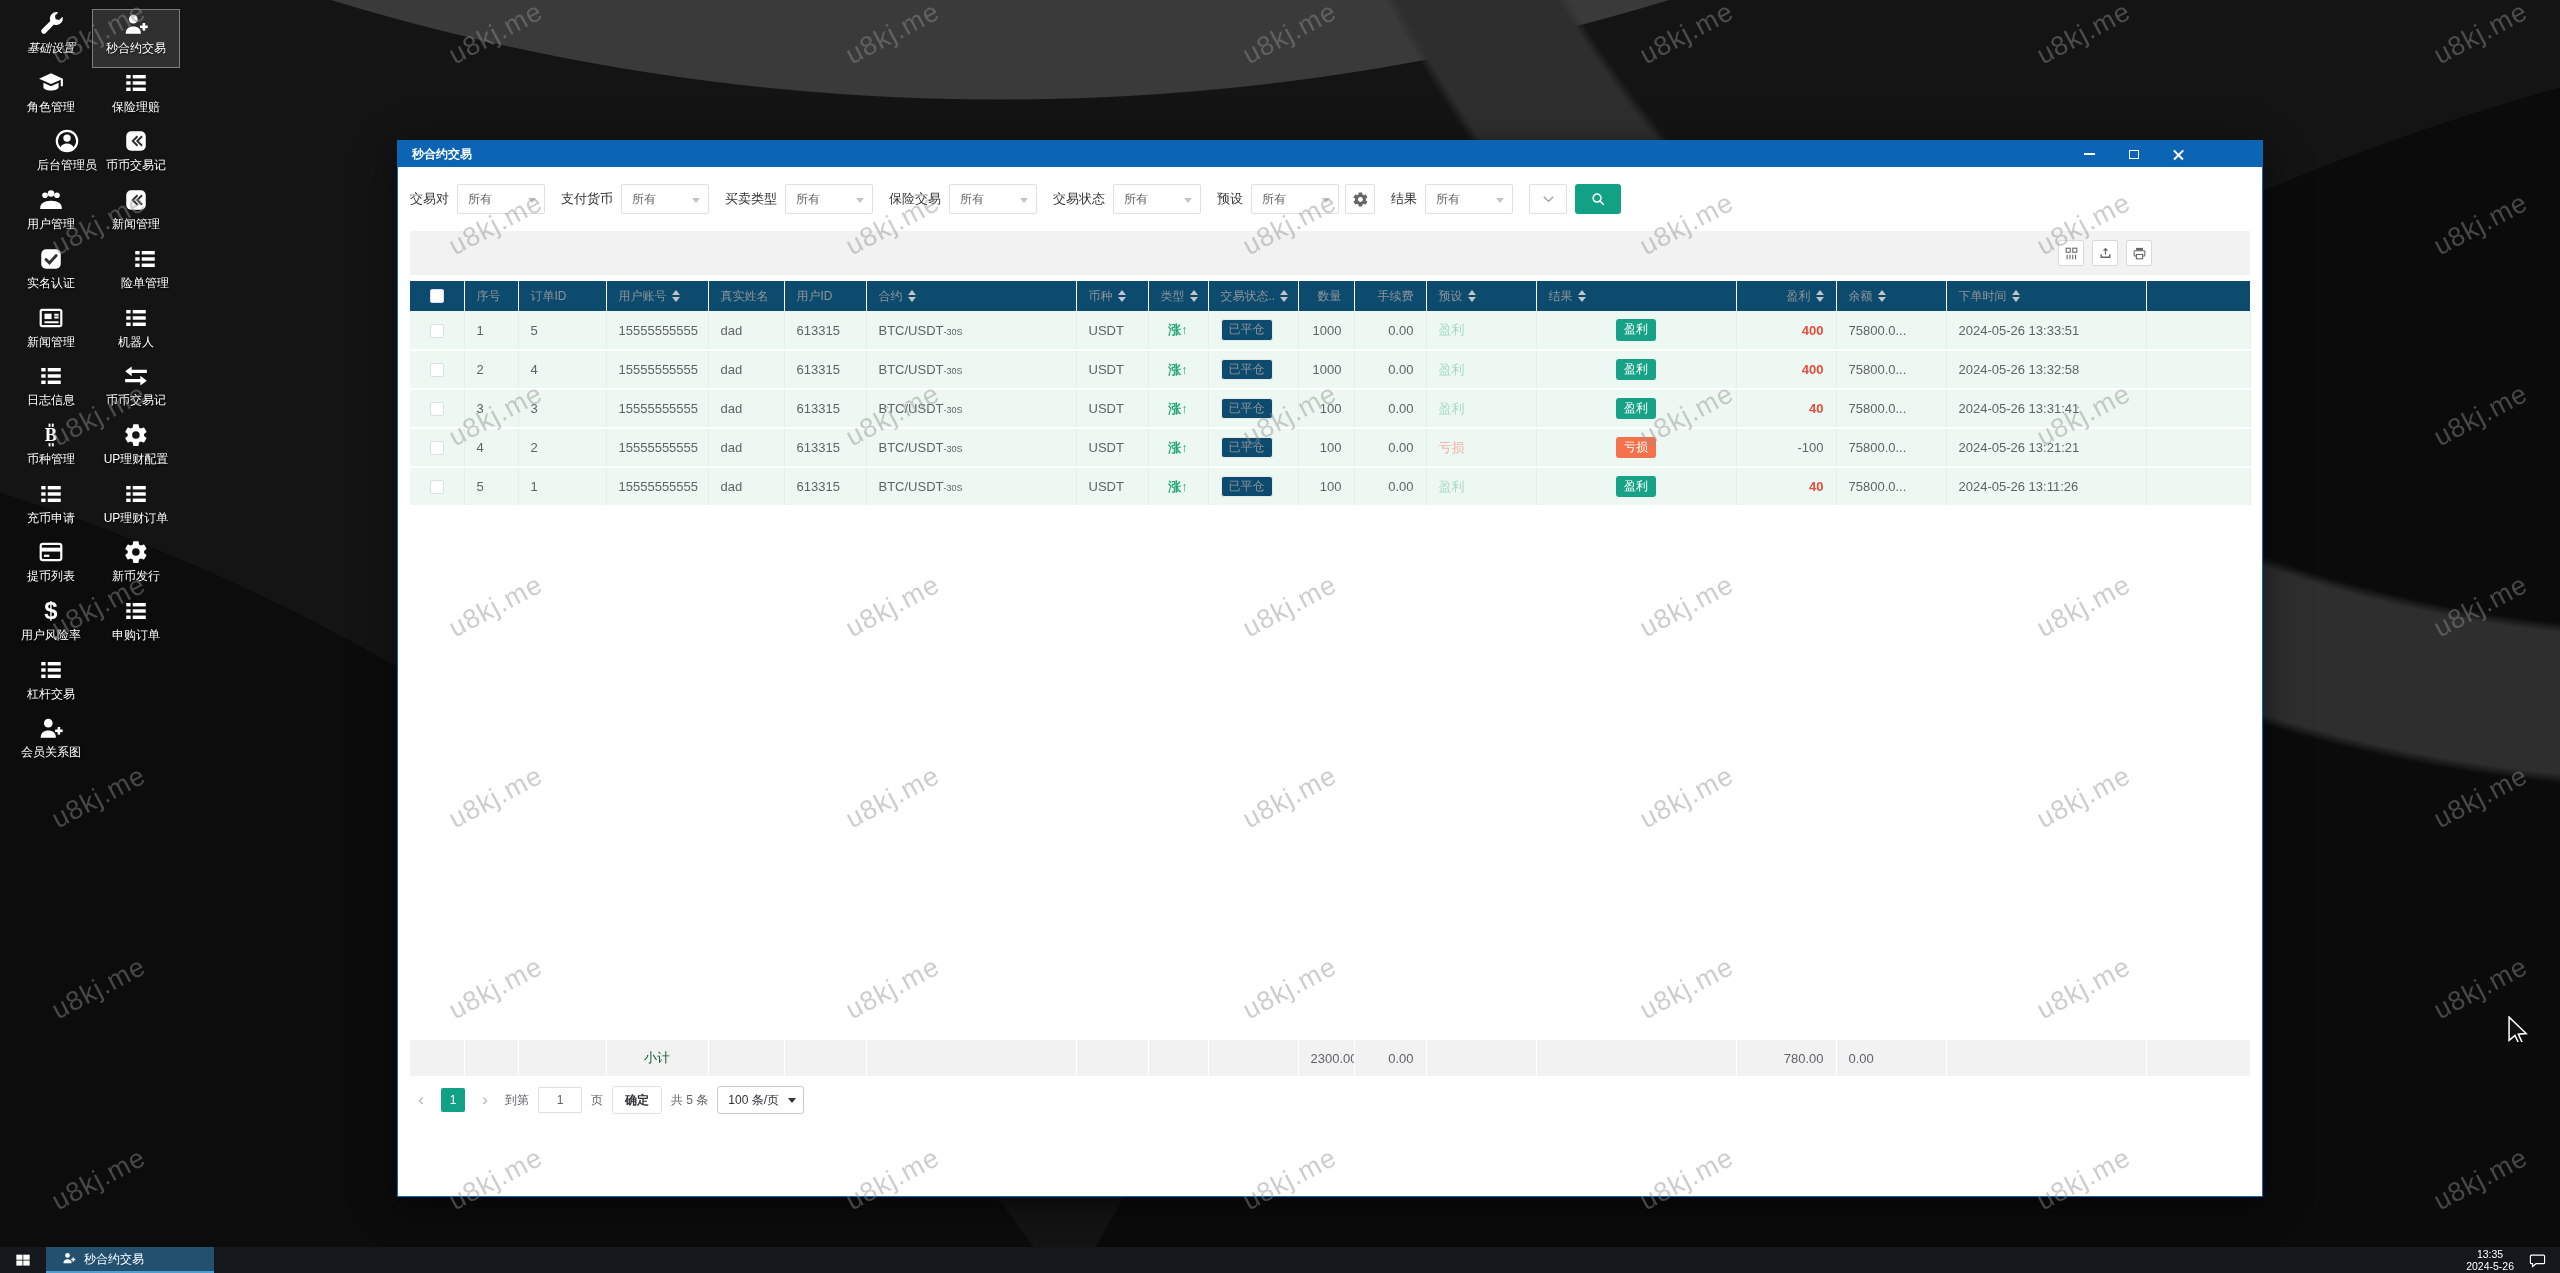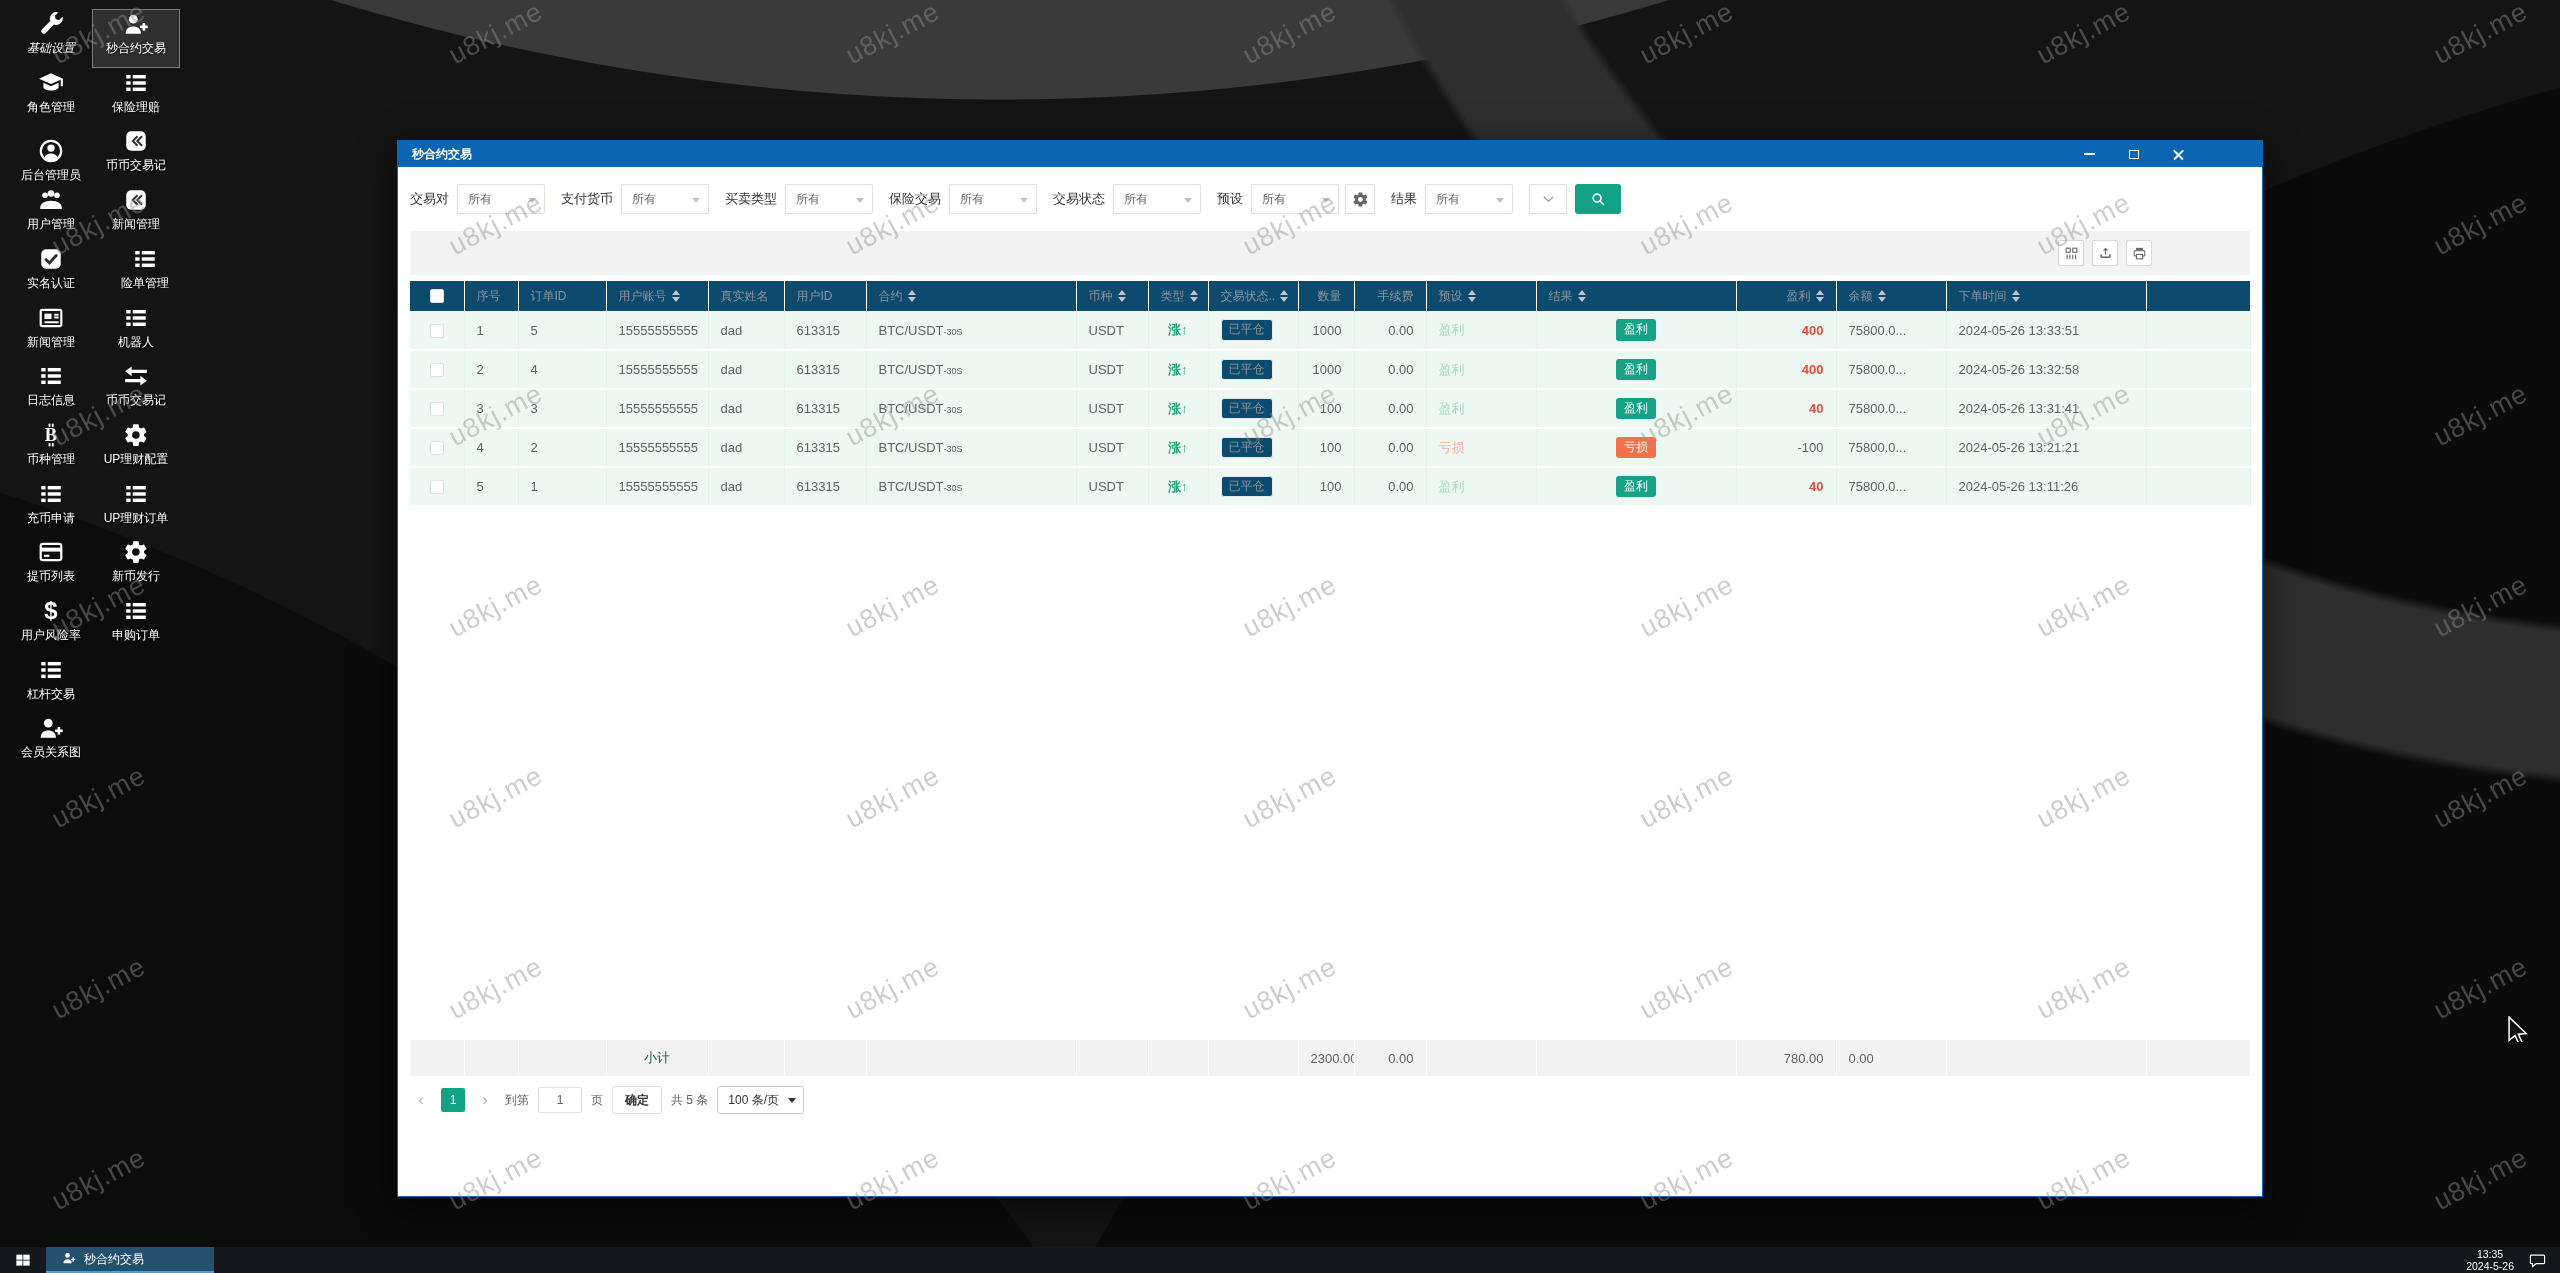--- a/index.html
+++ b/index.html
@@ -141,21 +141,21 @@
           <rect x="3" y="4.6" width="4" height="3.2"></rect>
           <rect x="9" y="4.6" width="12" height="3.2"></rect>
           <rect x="3" y="10.4" width="4" height="3.2"></rect>
           <rect x="9" y="10.4" width="12" height="3.2"></rect>
           <rect x="3" y="16.2" width="4" height="3.2"></rect>
           <rect x="9" y="16.2" width="12" height="3.2"></rect>
         </svg>
       </span>
       <span class="di-label">保险理赔</span>
     </div>
-    <div class="desk-icon" style="left: 0px; top: 121.4px; justify-content: flex-end;">
+    <div class="desk-icon" style="left: 16px; top: 121.4px;">
       <span class="di-glyph">
         <svg width="26" height="26" viewBox="0 0 24 24" fill="#fff" xmlns="http://www.w3.org/2000/svg">
           <circle cx="12" cy="12" r="9.4" fill="none" stroke="#fff" stroke-width="2"></circle>
           <circle cx="12" cy="9.3" r="3.4"></circle>
           <path d="M5.6 18.6c1-2.8 3.4-4.2 6.4-4.2s5.4 1.4 6.4 4.2a9.4 9.4 0 0 1-12.8 0z"></path>
         </svg>
       </span>
       <span class="di-label">后台管理员</span>
     </div>
     <div class="desk-icon" style="left: 85px; top: 121.4px;">

